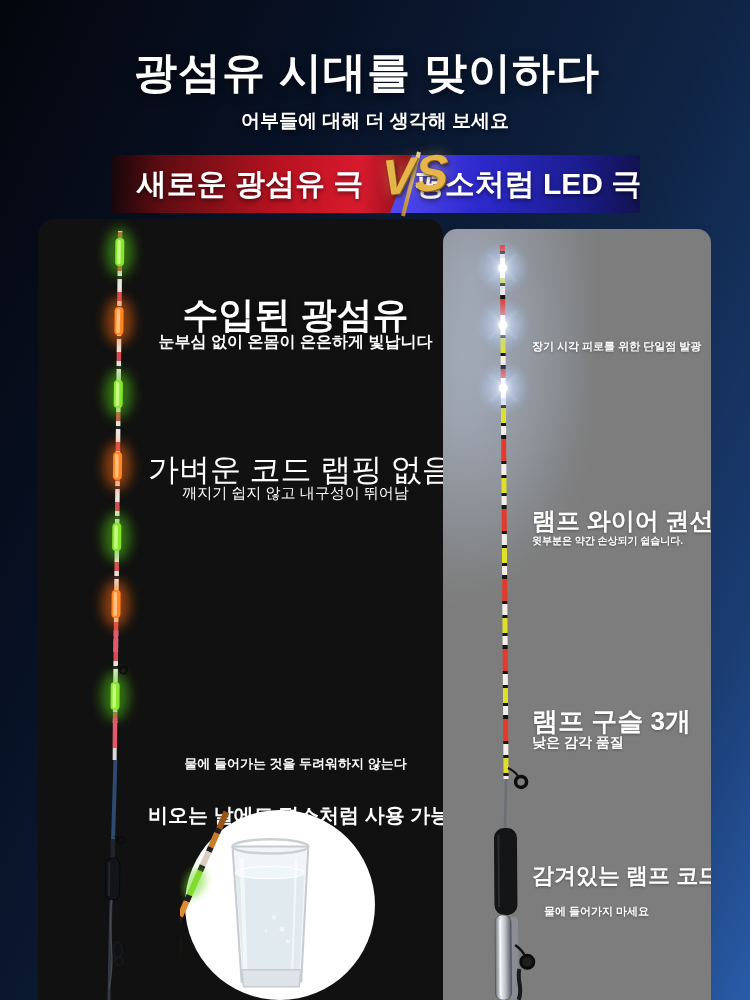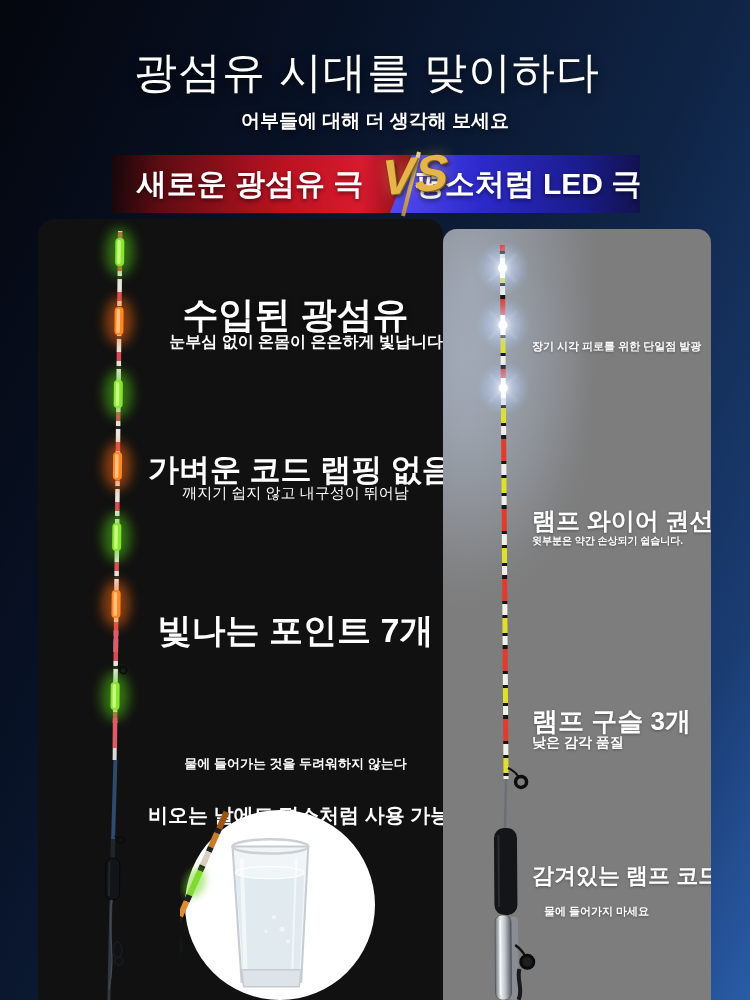--- a/index.html
+++ b/index.html
@@ -5,21 +5,21 @@
   html,body{margin:0;padding:0;background:#04060d;}
   .page{
     position:relative;width:750px;height:1000px;overflow:hidden;
     font-family:"Liberation Sans","DejaVu Sans",sans-serif;color:#fff;
     background:linear-gradient(115deg,#04060d 0%,#081226 30%,#0f2445 60%,#1a3c72 85%,#2a5ca8 100%);
   }
   .abs{position:absolute;}
   .nowrap{white-space:nowrap;}
 
   
-  .title{left:0;right:16px;top:20px;text-align:center;font-size:43px;font-weight:400;
+  .title{left:0;right:16px;top:20px;text-align:center;font-size:43px;font-weight:700;
          letter-spacing:1px;text-shadow:0 3px 10px rgba(0,0,0,.65);margin-top:24px;}
   .subtitle{left:0;right:0;top:108px;text-align:center;font-size:19px;font-weight:700;
             text-shadow:0 2px 5px rgba(0,0,0,.6);}
 
   
   .vs-banner{left:112px;top:155px;width:528px;height:58px;}
   .vs-left{position:absolute;left:0;top:0;width:302px;height:100%;
     background:linear-gradient(93deg,#15070a 0%,#5d0c12 16%,var(--banner-red,#b81220) 55%,#d91a2e 82%,#7c0d18 100%);
     clip-path:polygon(0 0,100% 0,calc(100% - 22px) 100%,0 100%);
     display:flex;align-items:center;justify-content:center;padding-right:26px;box-sizing:border-box;
@@ -43,22 +43,22 @@
   .panel-led{left:443px;top:229px;width:268px;height:771px;border-radius:14px 14px 0 0;
     background:var(--panel-gray,#7d7d7d);}
   .led-ambient{position:absolute;left:-50px;top:0;width:260px;height:460px;pointer-events:none;
     background:radial-gradient(ellipse at 30% 10%,rgba(205,225,255,.30),rgba(205,225,255,0) 50%),
                radial-gradient(ellipse at 28% 28%,rgba(205,225,255,.20),rgba(205,225,255,0) 50%),
                radial-gradient(ellipse at 27% 42%,rgba(205,225,255,.16),rgba(205,225,255,0) 50%);}
 
   
   .fp{left:110px;right:0;text-align:center;}
   .fp-h   {top:42px; font-size:36px;font-weight:800;text-shadow:0 2px 6px rgba(0,0,0,.5);}
-  .fp-hs  {top:97px; font-size:16px;font-weight:600;text-align:right;}
-  .fp-t1  {top:199px;font-size:31px;font-weight:700;}
+  .fp-hs  {top:97px; font-size:16px;font-weight:600;}
+  .fp-t1  {top:199px;font-size:31px;font-weight:400;}
   .fp-s1  {top:250px;font-size:15px;font-weight:400;}
   .fp-t2  {top:355px;font-size:34px;font-weight:800;}
   .fp-s2  {top:411px;font-size:16px;font-weight:500;}
   .fp-wn  {top:523px;font-size:13px;font-weight:700;}
   .fp-rn  {top:563px;font-size:20px;font-weight:600;}
   .glass-wrap{left:142px;top:589px;width:200px;height:192px;}
 
   
   .lp{left:89px;text-align:left;text-shadow:0 1px 3px rgba(0,0,0,.35);}
   .lp-h  {top:48px; font-size:30px;font-weight:800;}
@@ -151,21 +151,20 @@
         <path d="M 35 681 C 30 710 40 735 33 770" stroke="#454a50" stroke-width="1.4" fill="none"></path>
         <ellipse cx="41" cy="731" rx="4.5" ry="8" fill="none" stroke="#17191d" stroke-width="2"></ellipse>
         <circle cx="42.5" cy="742" r="4" fill="none" stroke="#17191d" stroke-width="2.2"></circle>
       </g>
     </svg>
 
     <h2 class="abs fp fp-h nowrap">수입된 광섬유</h2>
     <p class="abs fp fp-hs nowrap">눈부심 없이 온몸이 은은하게 빛납니다</p>
     <h3 class="abs fp fp-t1 nowrap">가벼운 코드 랩핑 없음</h3>
     <p class="abs fp fp-s1 nowrap">깨지기 쉽지 않고 내구성이 뛰어남</p>
-    <h3 class="abs fp fp-t2 nowrap">빛나는 포인트 7개</h3>
     <p class="abs fp fp-wn nowrap">물에 들어가는 것을 두려워하지 않는다</p>
     <p class="abs fp fp-rn nowrap">비오는 날에도 평소처럼 사용 가능</p>
 
     <div class="abs glass-wrap">
       <svg width="200" height="192" viewBox="0 0 196 190">
         <defs>
           <filter id="gblur" x="-200%" y="-200%" width="500%" height="500%">
               <feGaussianBlur stdDeviation="3.5"></feGaussianBlur>
             </filter>
         </defs>

